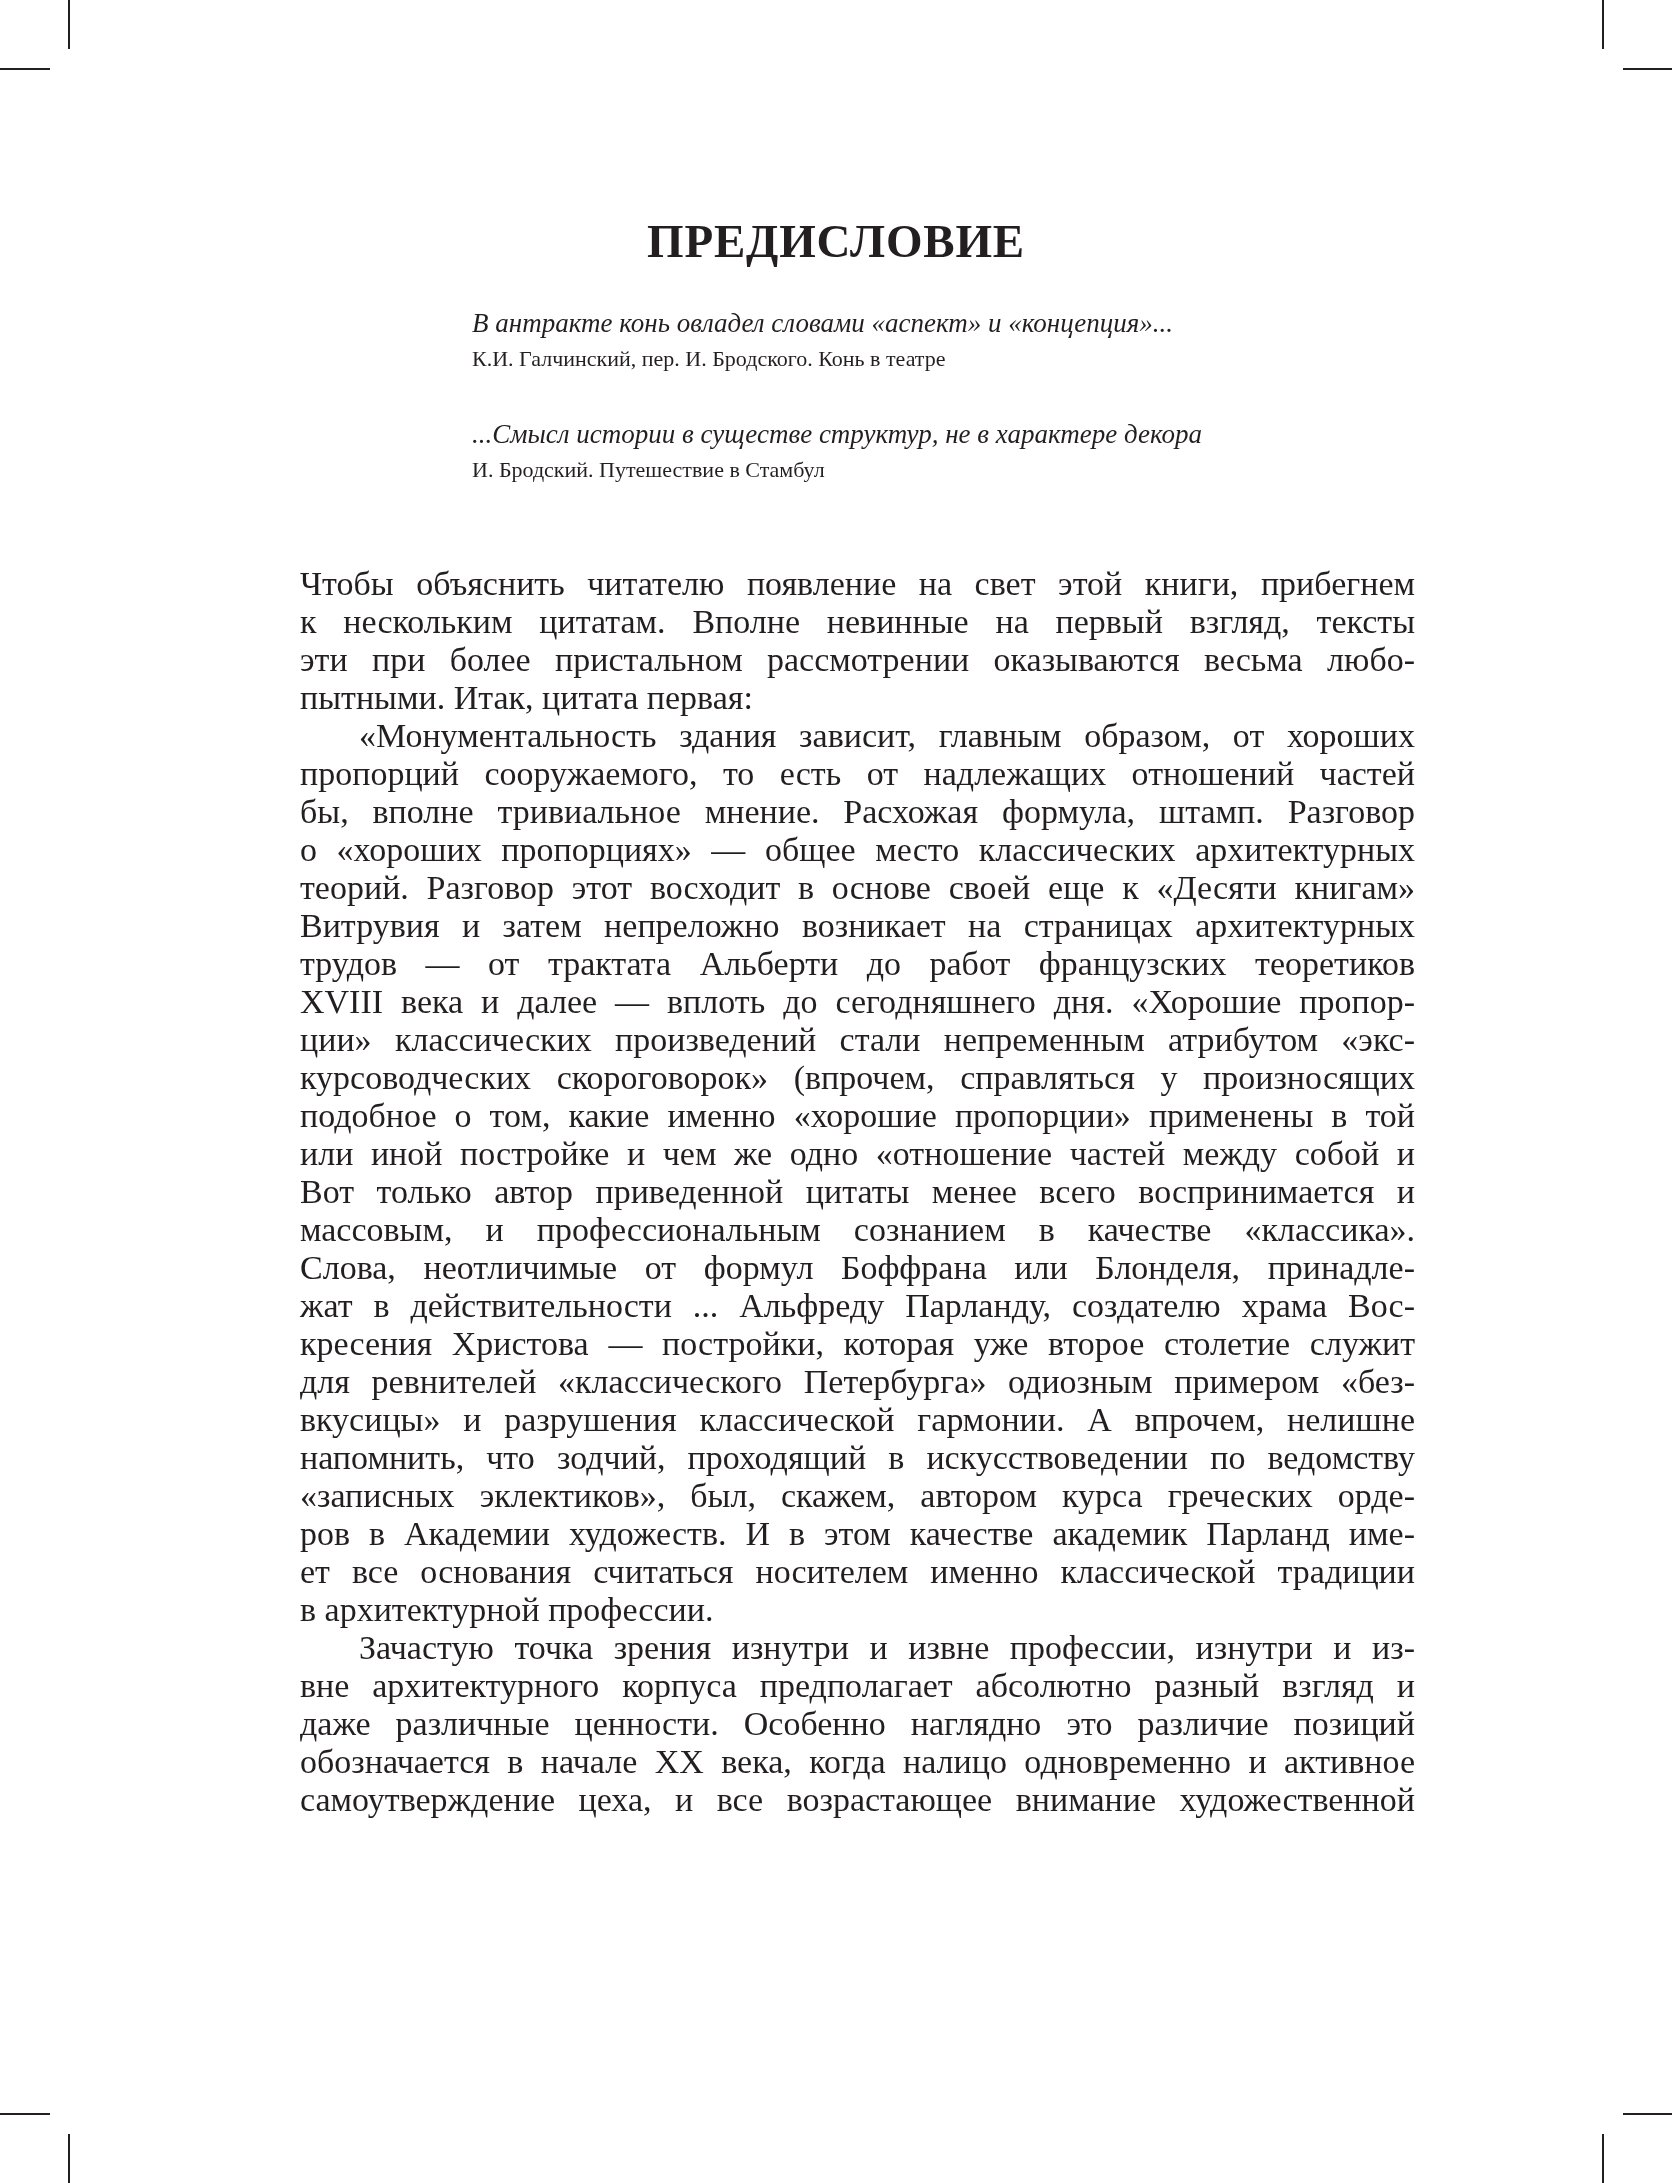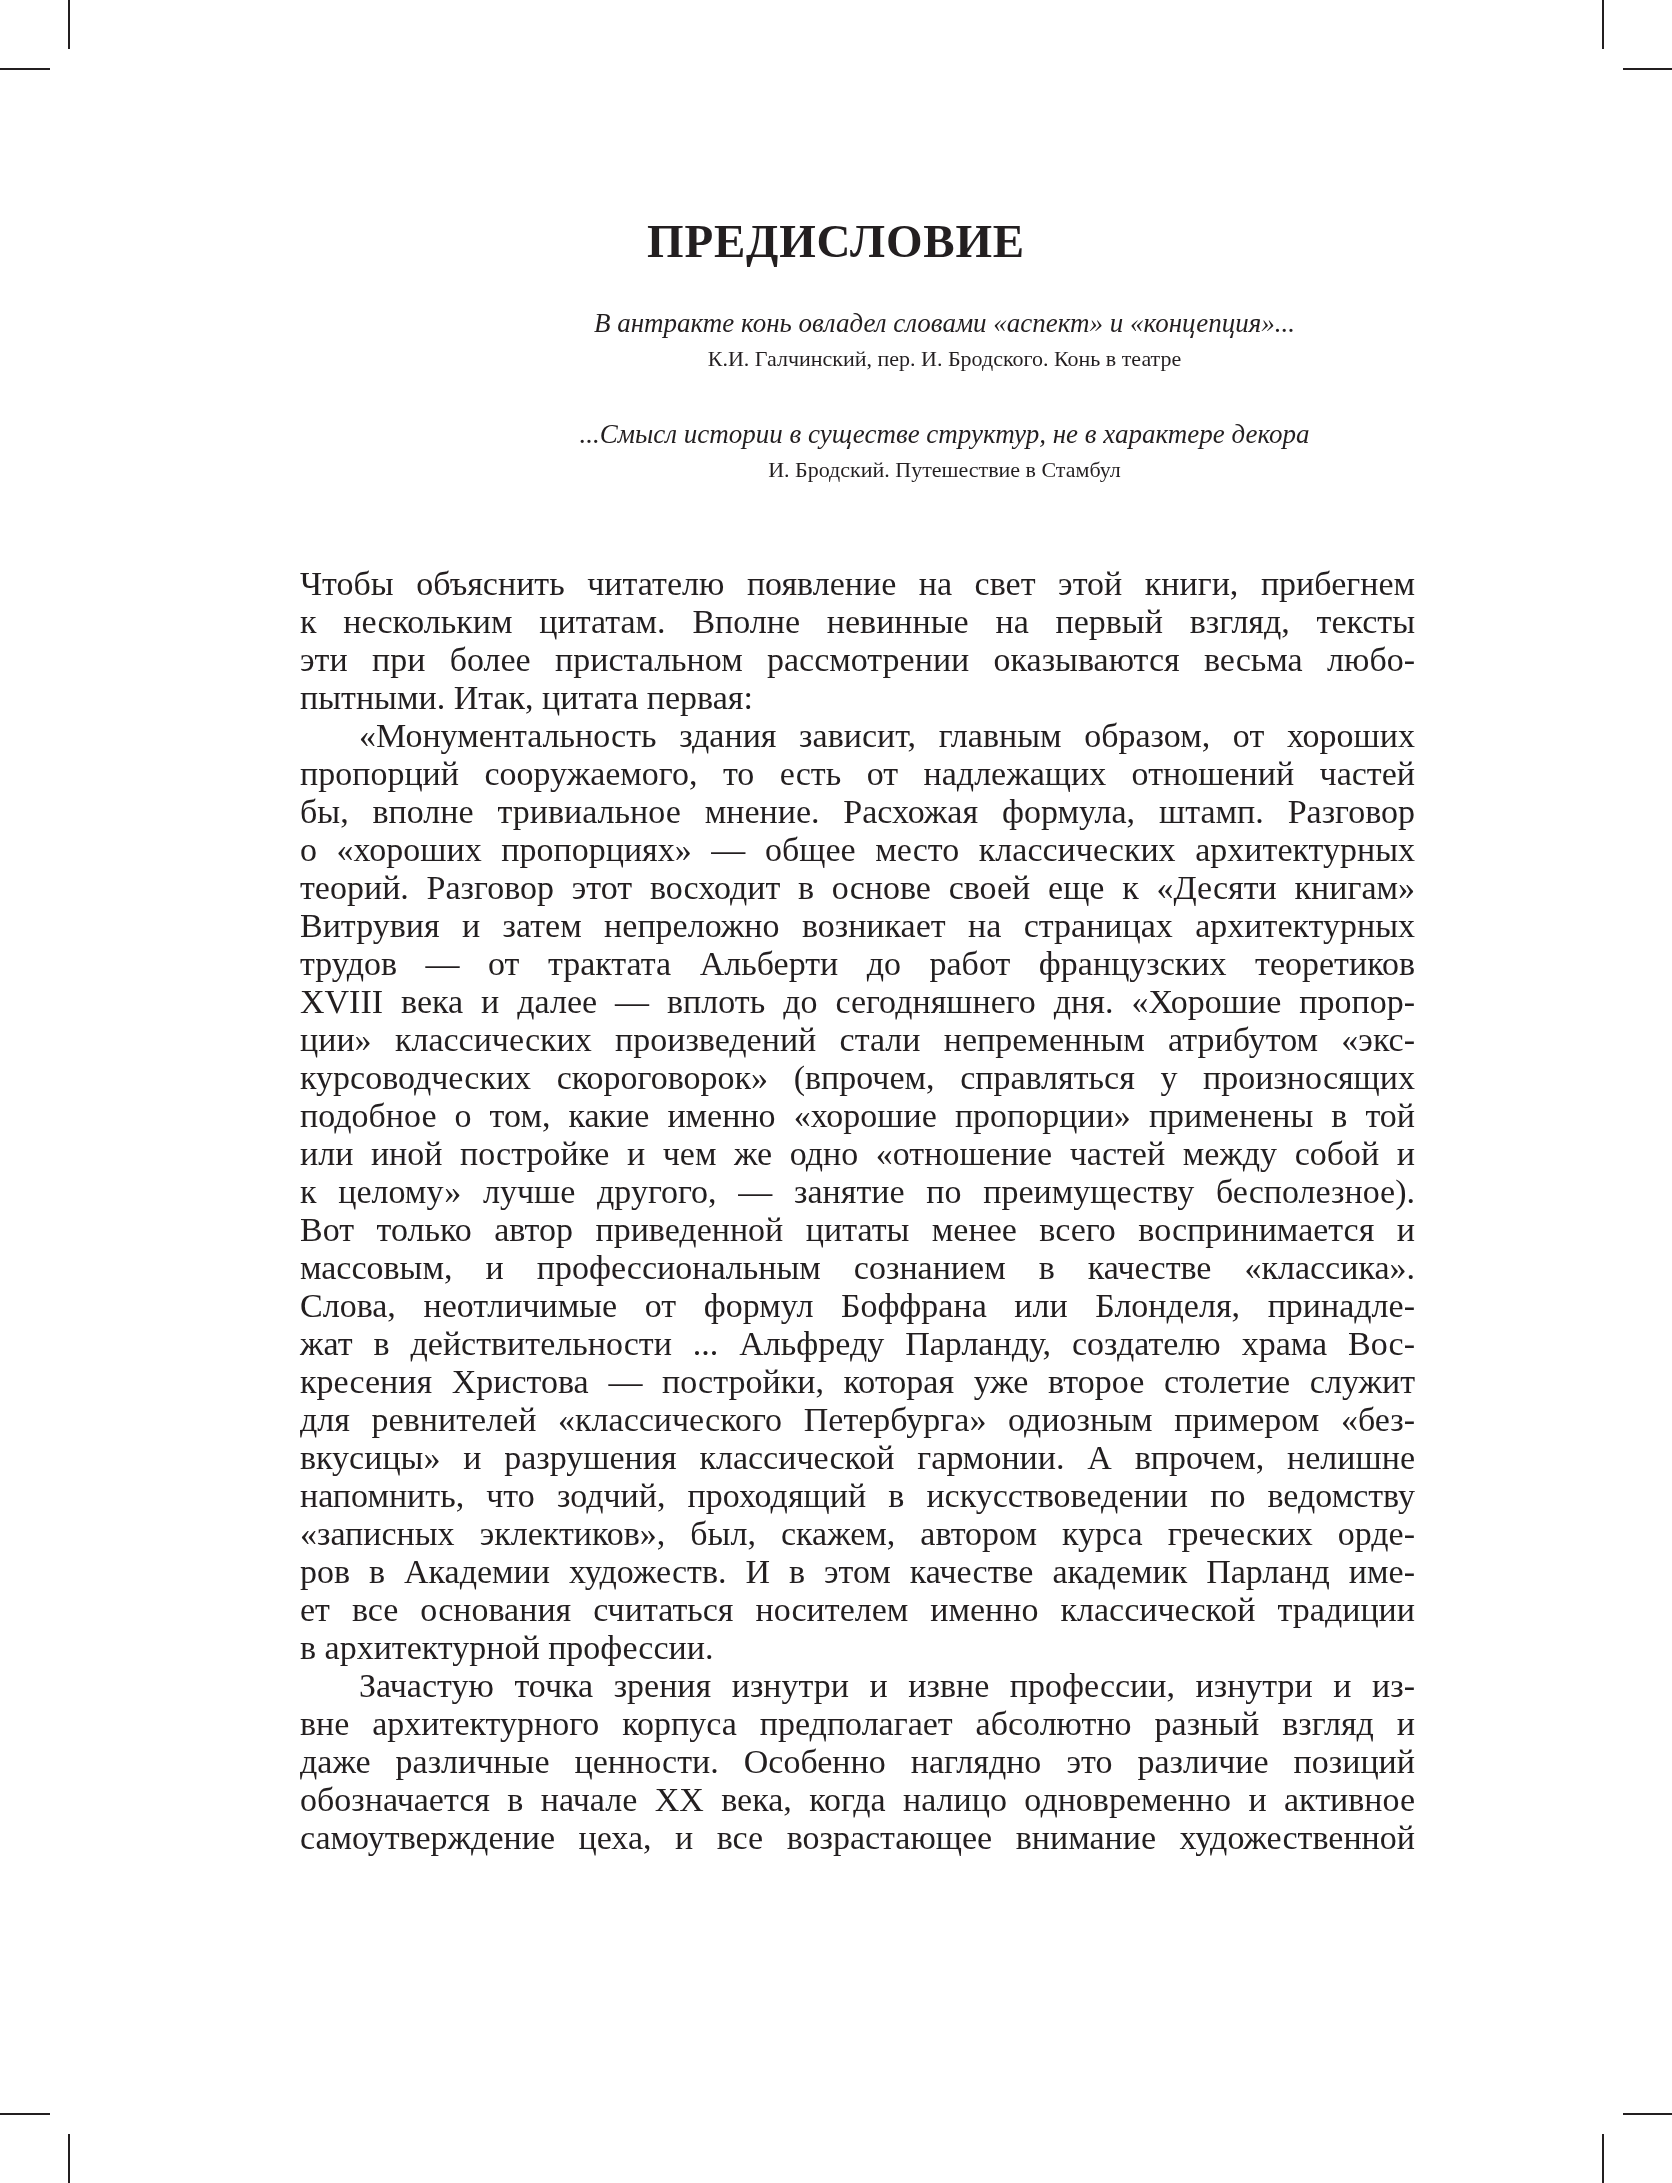--- a/index.html
+++ b/index.html
@@ -34,21 +34,21 @@
     line-height: 55px;
     letter-spacing: 0.8px;
     margin: 0;
   }
 
   .epigraphs {
     position: absolute;
     right: 255px;
     top: 305px;
     width: 945px;
-    text-align: center;
+    text-align: left;
   }
   .epigraph {
     margin: 0 0 39px 0;
   }
   .epigraph .quote {
     font-style: italic;
     font-size: 27px;
     line-height: 36px;
     white-space: nowrap;
   }
@@ -122,21 +122,20 @@
   <div class="line">бы, вполне тривиальное мнение. Расхожая формула, штамп. Разговор</div>
   <div class="line">о «хороших пропорциях» — общее место классических архитектурных</div>
   <div class="line">теорий. Разговор этот восходит в основе своей еще к «Десяти книгам»</div>
   <div class="line">Витрувия и затем непреложно возникает на страницах архитектурных</div>
   <div class="line">трудов — от трактата Альберти до работ французских теоретиков</div>
   <div class="line">XVIII века и далее — вплоть до сегодняшнего дня. «Хорошие пропор-</div>
   <div class="line">ции» классических произведений стали непременным атрибутом «экс-</div>
   <div class="line">курсоводческих скороговорок» (впрочем, справляться у произносящих</div>
   <div class="line">подобное о том, какие именно «хорошие пропорции» применены в той</div>
   <div class="line">или иной постройке и чем же одно «отношение частей между собой и</div>
-  <div class="line">к целому» лучше другого, — занятие по преимуществу бесполезное).</div>
   <div class="line">Вот только автор приведенной цитаты менее всего воспринимается и</div>
   <div class="line">массовым, и профессиональным сознанием в качестве «классика».</div>
   <div class="line">Слова, неотличимые от формул Боффрана или Блонделя, принадле-</div>
   <div class="line">жат в действительности ... Альфреду Парланду, создателю храма Вос-</div>
   <div class="line">кресения Христова — постройки, которая уже второе столетие служит</div>
   <div class="line">для ревнителей «классического Петербурга» одиозным примером «без-</div>
   <div class="line">вкусицы» и разрушения классической гармонии. А впрочем, нелишне</div>
   <div class="line">напомнить, что зодчий, проходящий в искусствоведении по ведомству</div>
   <div class="line">«записных эклектиков», был, скажем, автором курса греческих орде-</div>
   <div class="line">ров в Академии художеств. И в этом качестве академик Парланд име-</div>

